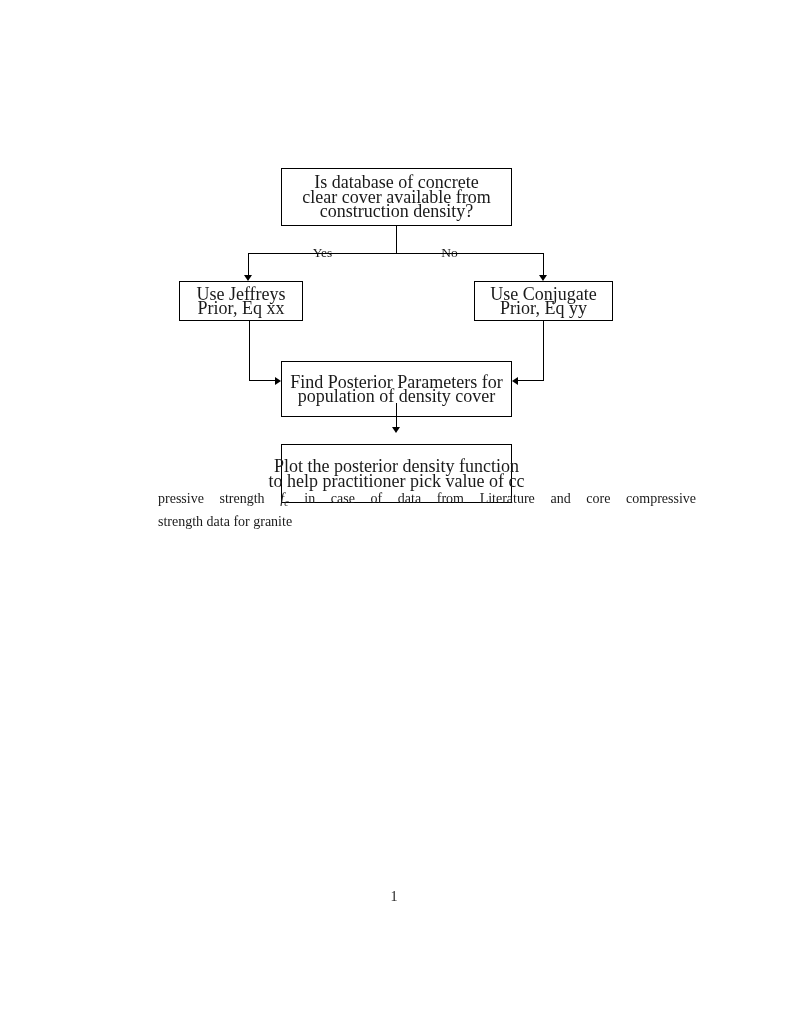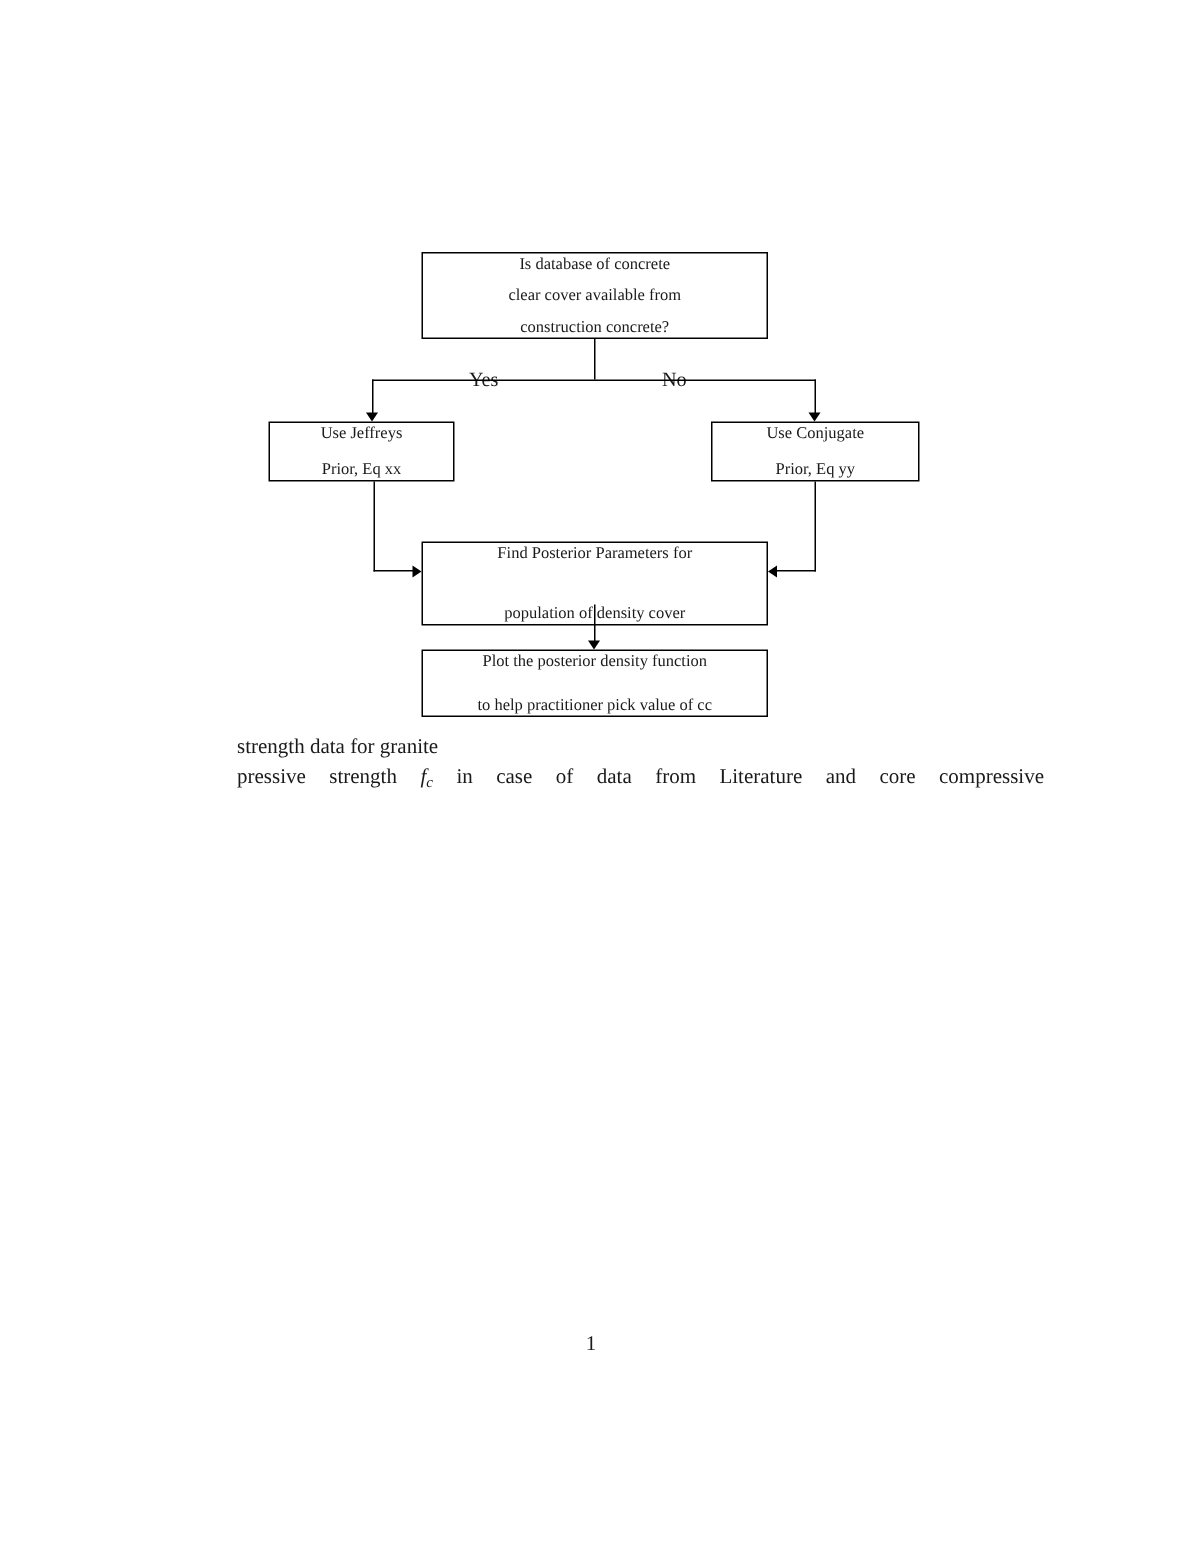--- a/index.html
+++ b/index.html
@@ -12,23 +12,23 @@
     color:#1a1a1a;
     overflow:hidden;
     margin:0 auto;
   }
   
   .node {
     position:absolute;
     border:1px solid #000;
     background:#fff;
     display:flex; flex-direction:column;
-    justify-content:space-between; align-items:center;
+    justify-content:center; align-items:center;
     text-align:center;
-    font-size:11px; line-height:14.5px;
+    font-size:18px; line-height:14.5px;
   }
   .node-line { display:block; white-space:nowrap; }
   
   .line { position:absolute; background:#000; }
   .arrow { position:absolute; width:0; height:0; }
   .arrow-down  { border-left:4px solid transparent; border-right:4px solid transparent; border-top:6px solid #000; }
   .arrow-right { border-top:4px solid transparent; border-bottom:4px solid transparent; border-left:6px solid #000; }
   .arrow-left  { border-top:4px solid transparent; border-bottom:4px solid transparent; border-right:6px solid #000; }
   .edge-label {
     position:absolute;
@@ -57,39 +57,39 @@
 </head>
 <body>
 
 <div class="page">
 
   <div>
 
     <div class="node" style="left:281px; top:168px; width:231px; height:58px;">
       <span class="node-line">Is database of concrete</span>
       <span class="node-line">clear cover available from</span>
-      <span class="node-line">construction concrete?</span>
+      <span class="node-line">construction density?</span>
     </div>
 
     <div class="node" style="left:179px; top:281px; width:124px; height:40px;">
       <span class="node-line">Use Jeffreys</span>
       <span class="node-line">Prior, Eq xx</span>
     </div>
 
     <div class="node" style="left:474px; top:281px; width:139px; height:40px;">
       <span class="node-line">Use Conjugate</span>
       <span class="node-line">Prior, Eq yy</span>
     </div>
 
     <div class="node" style="left:281px; top:361px; width:231px; height:56px;">
       <span class="node-line">Find Posterior Parameters for</span>
       <span class="node-line">population of density cover</span>
     </div>
 
-    <div class="node" style="left:281px; top:433px; width:231px; height:45px;">
+    <div class="node" style="left:281px; top:444px; width:231px; height:59px;">
       <span class="node-line">Plot the posterior density function</span>
       <span class="node-line">to help practitioner pick value of cc</span>
     </div>
 
     <div class="edge-label" style="left:305px; top:234px; width:35px;">Yes</div>
     <div class="edge-label" style="left:432px; top:234px; width:35px;">No</div>
 
     <div class="line" style="left:396px; top:226px; width:1px; height:27px;"></div>
     <div class="line" style="left:248px; top:253px; width:296px; height:1px;"></div>
 
@@ -105,25 +105,25 @@
 
     <div class="line" style="left:543px; top:321px; width:1px; height:60px;"></div>
     <div class="line" style="left:518px; top:380px; width:26px; height:1px;"></div>
     <div class="arrow arrow-left" style="left:512px; top:377px;"></div>
 
     <div class="line" style="left:396px; top:403px; width:1px; height:25px;"></div>
     <div class="arrow arrow-down" style="left:392px; top:427px;"></div>
   </div>
 
   <div class="caption">
-    <div class="cap-line">
-      <span>strength data for granite</span>
-    </div>
     <div class="cap-line cap-just">
       <span>pressive strength</span>
       <span class="mathv"><i>f</i><sub>c</sub></span>
       <span>in case of data from Literature and core compressive</span>
+    </div>
+    <div class="cap-line">
+      <span>strength data for granite</span>
     </div>
   </div>
 
   <div class="page-number">1</div>
 
 </div>
 
 </body></html>

